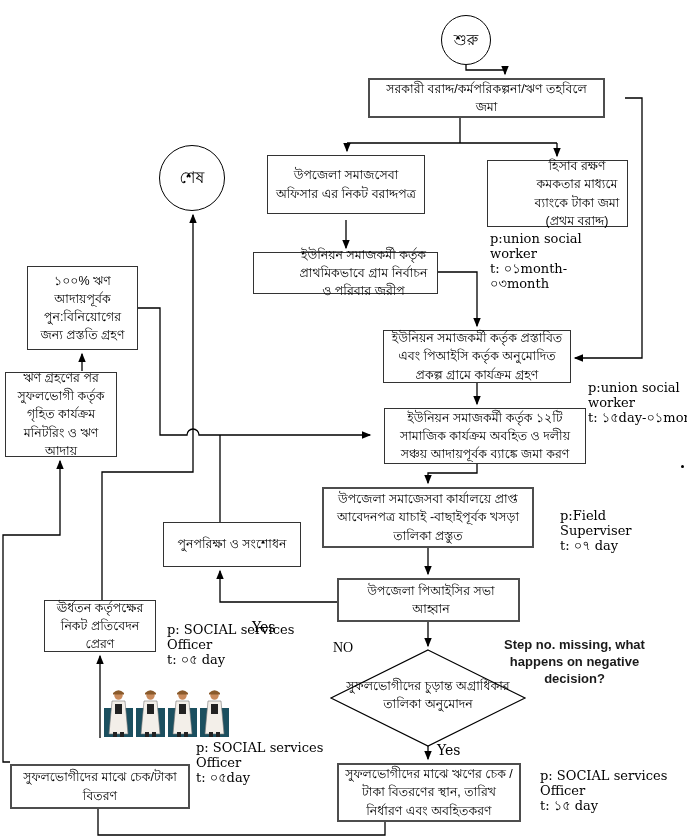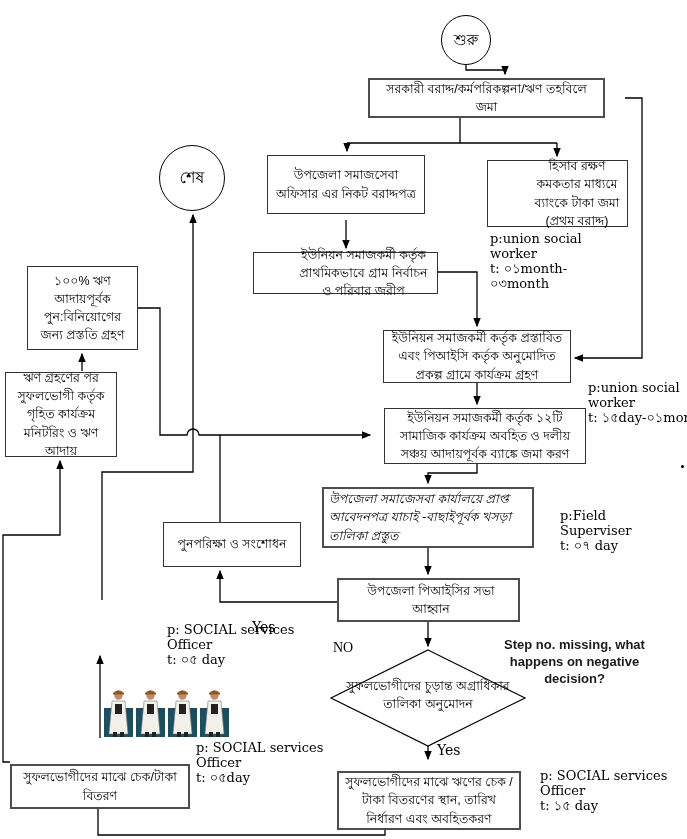--- a/index.html
+++ b/index.html
@@ -11,21 +11,21 @@
         font-size:12.5px;line-height:1.45;padding:2px 5px;}
   .node.heavy{border:2px solid #4d4d4d;}
   .terminator{position:absolute;box-sizing:border-box;border:1.5px solid #000;border-radius:50%;
         background:#fff;display:flex;align-items:center;justify-content:center;font-size:15px;}
   .dtext{position:absolute;text-align:center;font-size:12.5px;line-height:1.4;}
   .ann{position:absolute;font-family:"DejaVu Serif","Liberation Serif",serif;
        font-size:13px;line-height:1.16;white-space:nowrap;}
   .ann.bold-note{font-family:"Liberation Sans",sans-serif;font-weight:bold;color:#1a1a1a;
        text-align:center;white-space:normal;line-height:1.3;}
   .edge-label{position:absolute;font-family:"DejaVu Serif","Liberation Serif",serif;font-size:14px;}
-  .leftish{justify-content:flex-start;text-align:left;font-style:italic;}
+  .leftish{justify-content:flex-start;text-align:center;}
   .people{position:absolute;left:104px;top:687px;display:flex;gap:3px;}
   .dot{position:absolute;left:681px;top:465px;width:3px;height:3px;background:#000;border-radius:50%;}
 </style>
 </head>
 <body>
 
 <div id="stage">
 
   <svg id="wires" viewBox="0 0 687 839">
     <defs>
@@ -92,28 +92,31 @@
   <div class="node heavy leftish" style="left:322px;top:487px;width:212px;height:61px;">
     <span>উপজেলা সমাজেসবা কার্যালয়ে প্রাপ্ত আবেদনপত্র যাচাই -বাছাইপূর্বক খসড়া তালিকা প্রস্তুত</span>
   </div>
 
   <div class="node heavy" style="left:337px;top:578px;width:183px;height:44px;padding-left:10px;">
     <span>উপজেলা পিআইসির সভা আহ্বান</span>
   </div>
 
   <div class="dtext" style="left:340px;top:678px;width:176px;">সুফলভোগীদের চুড়ান্ত অগ্রাধিকার তালিকা অনুমোদন</div>
 
-  <div class="node heavy" style="left:337px;top:763px;width:184px;height:59px;margin-top:8px;">
+  <div class="node heavy" style="left:337px;top:763px;width:184px;height:59px;">
     <span>সুফলভোগীদের মাঝে ঋণের চেক /টাকা বিতরণের স্থান, তারিখ নির্ধারণ এবং অবহিতকরণ</span>
   </div>
 
   <div class="node" style="left:152px;top:522px;width:138px;height:45px;margin-left:11px;">
     <span>পুনপরিক্ষা ও সংশোধন</span>
   </div>
 
+  <div class="node leftish" style="left:44px;top:600px;width:112px;height:52px;">
+    <span>ঊর্ধতন কর্তৃপক্ষের নিকট প্রতিবেদন প্রেরণ</span>
+  </div>
 
   <div class="node heavy" style="left:10px;top:764px;width:180px;height:45px;">
     <span>সুফলভোগীদের মাঝে চেক/টাকা বিতরণ</span>
   </div>
 
   <div class="node" style="left:27px;top:266px;width:111px;height:84px;">
     <span>১০০% ঋণ আদায়পূর্বক পুন:বিনিয়োগের জন্য প্রস্ততি গ্রহণ</span>
   </div>
 
   <div class="node" style="left:5px;top:372px;width:112px;height:85px;">

